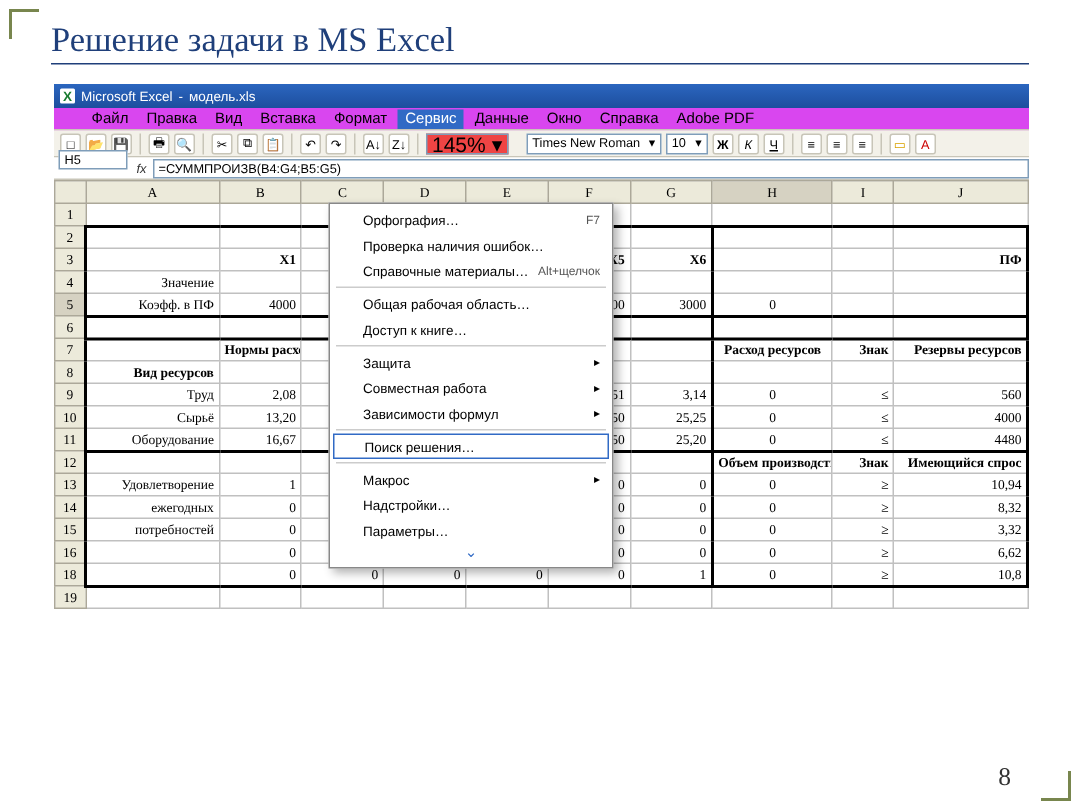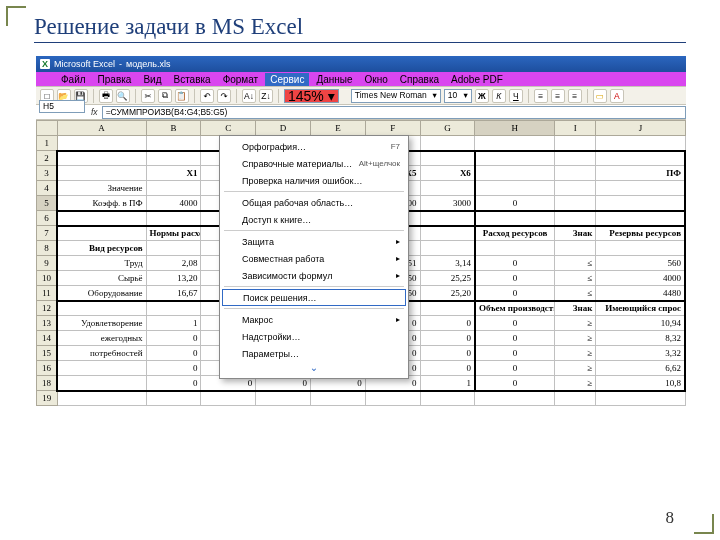--- a/index.html
+++ b/index.html
@@ -390,25 +390,25 @@
               <td></td>
             </tr>
           </tbody>
         </table>
       <div class="dropdown" id="dropdown">
           <div class="mi">
             <span>Орфография…</span>
             <span class="kbd">F7</span>
           </div>
           <div class="mi">
+            <span>Проверка наличия ошибок…</span>
+          </div>
+          <div class="mi">
             <span>Справочные материалы…</span>
             <span class="kbd">Alt+щелчок</span>
-          </div>
-          <div class="mi">
-            <span>Проверка наличия ошибок…</span>
           </div>
           <div class="msep"></div>
           <div class="mi">
             <span>Общая рабочая область…</span>
           </div>
           <div class="mi">
             <span>Доступ к книге…</span>
           </div>
           <div class="msep"></div>
           <div class="mi">

